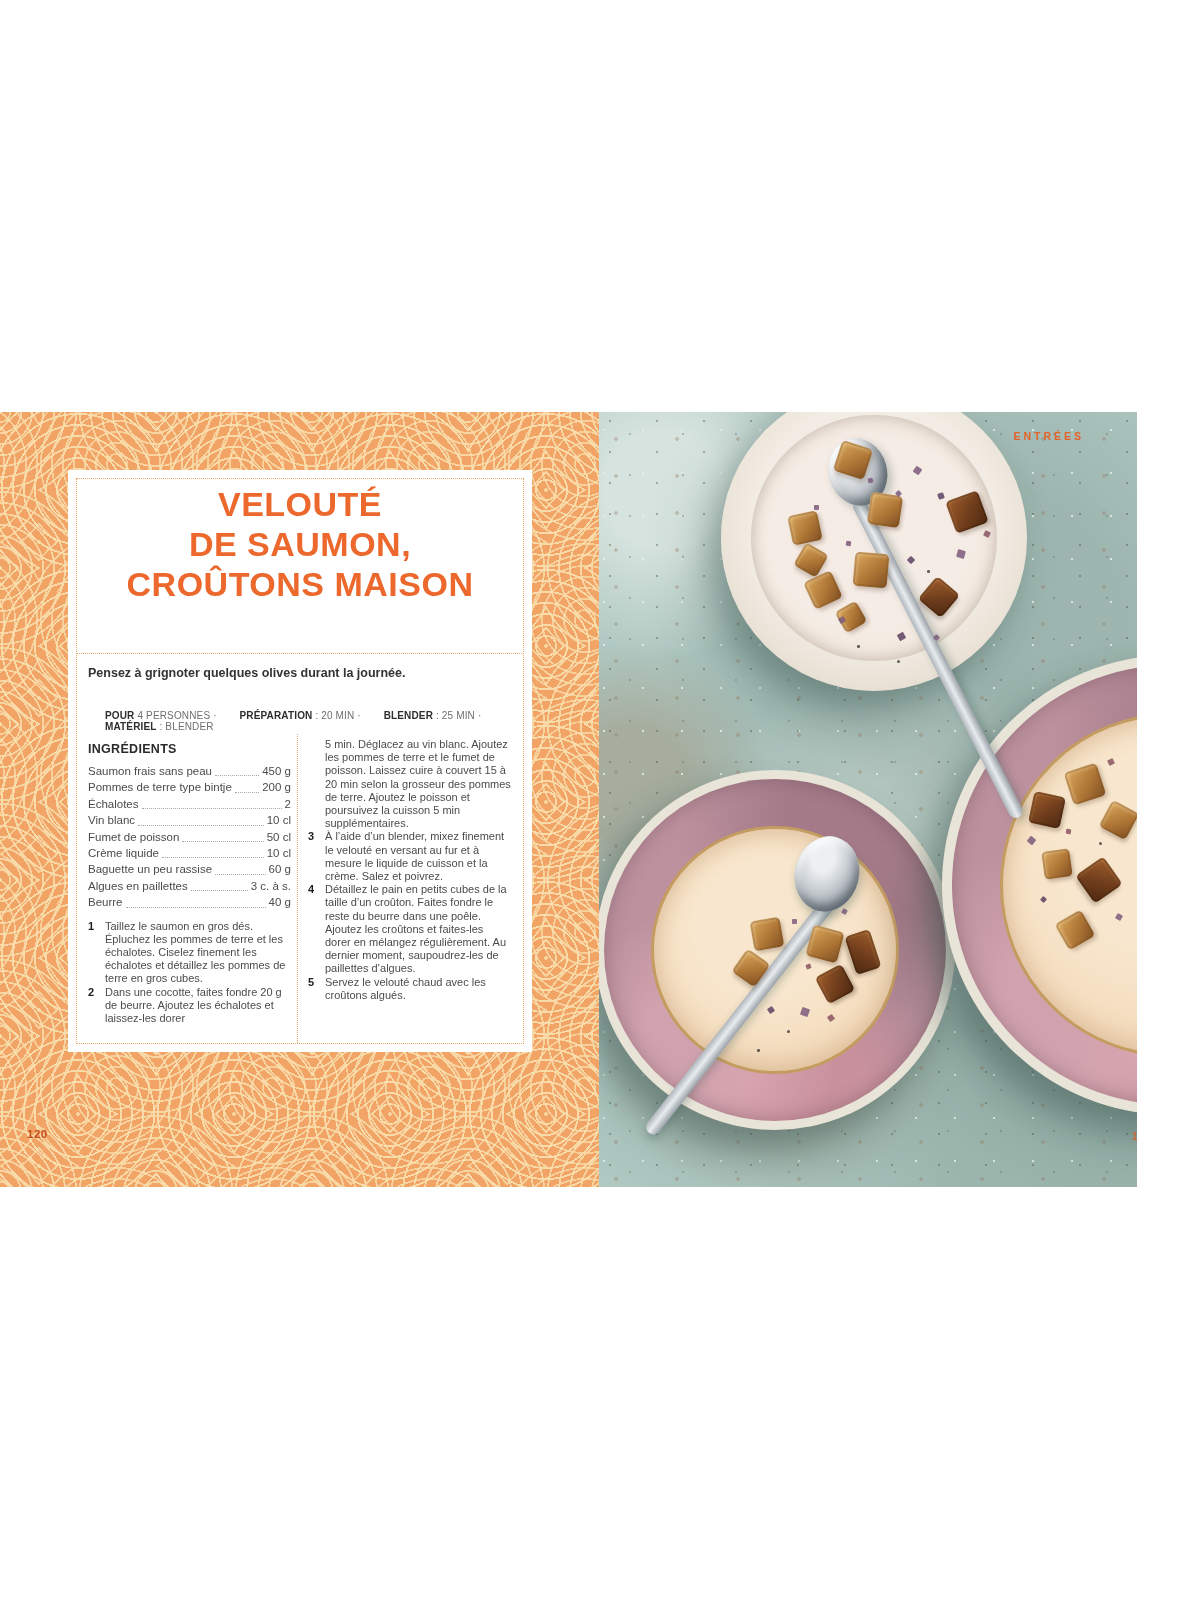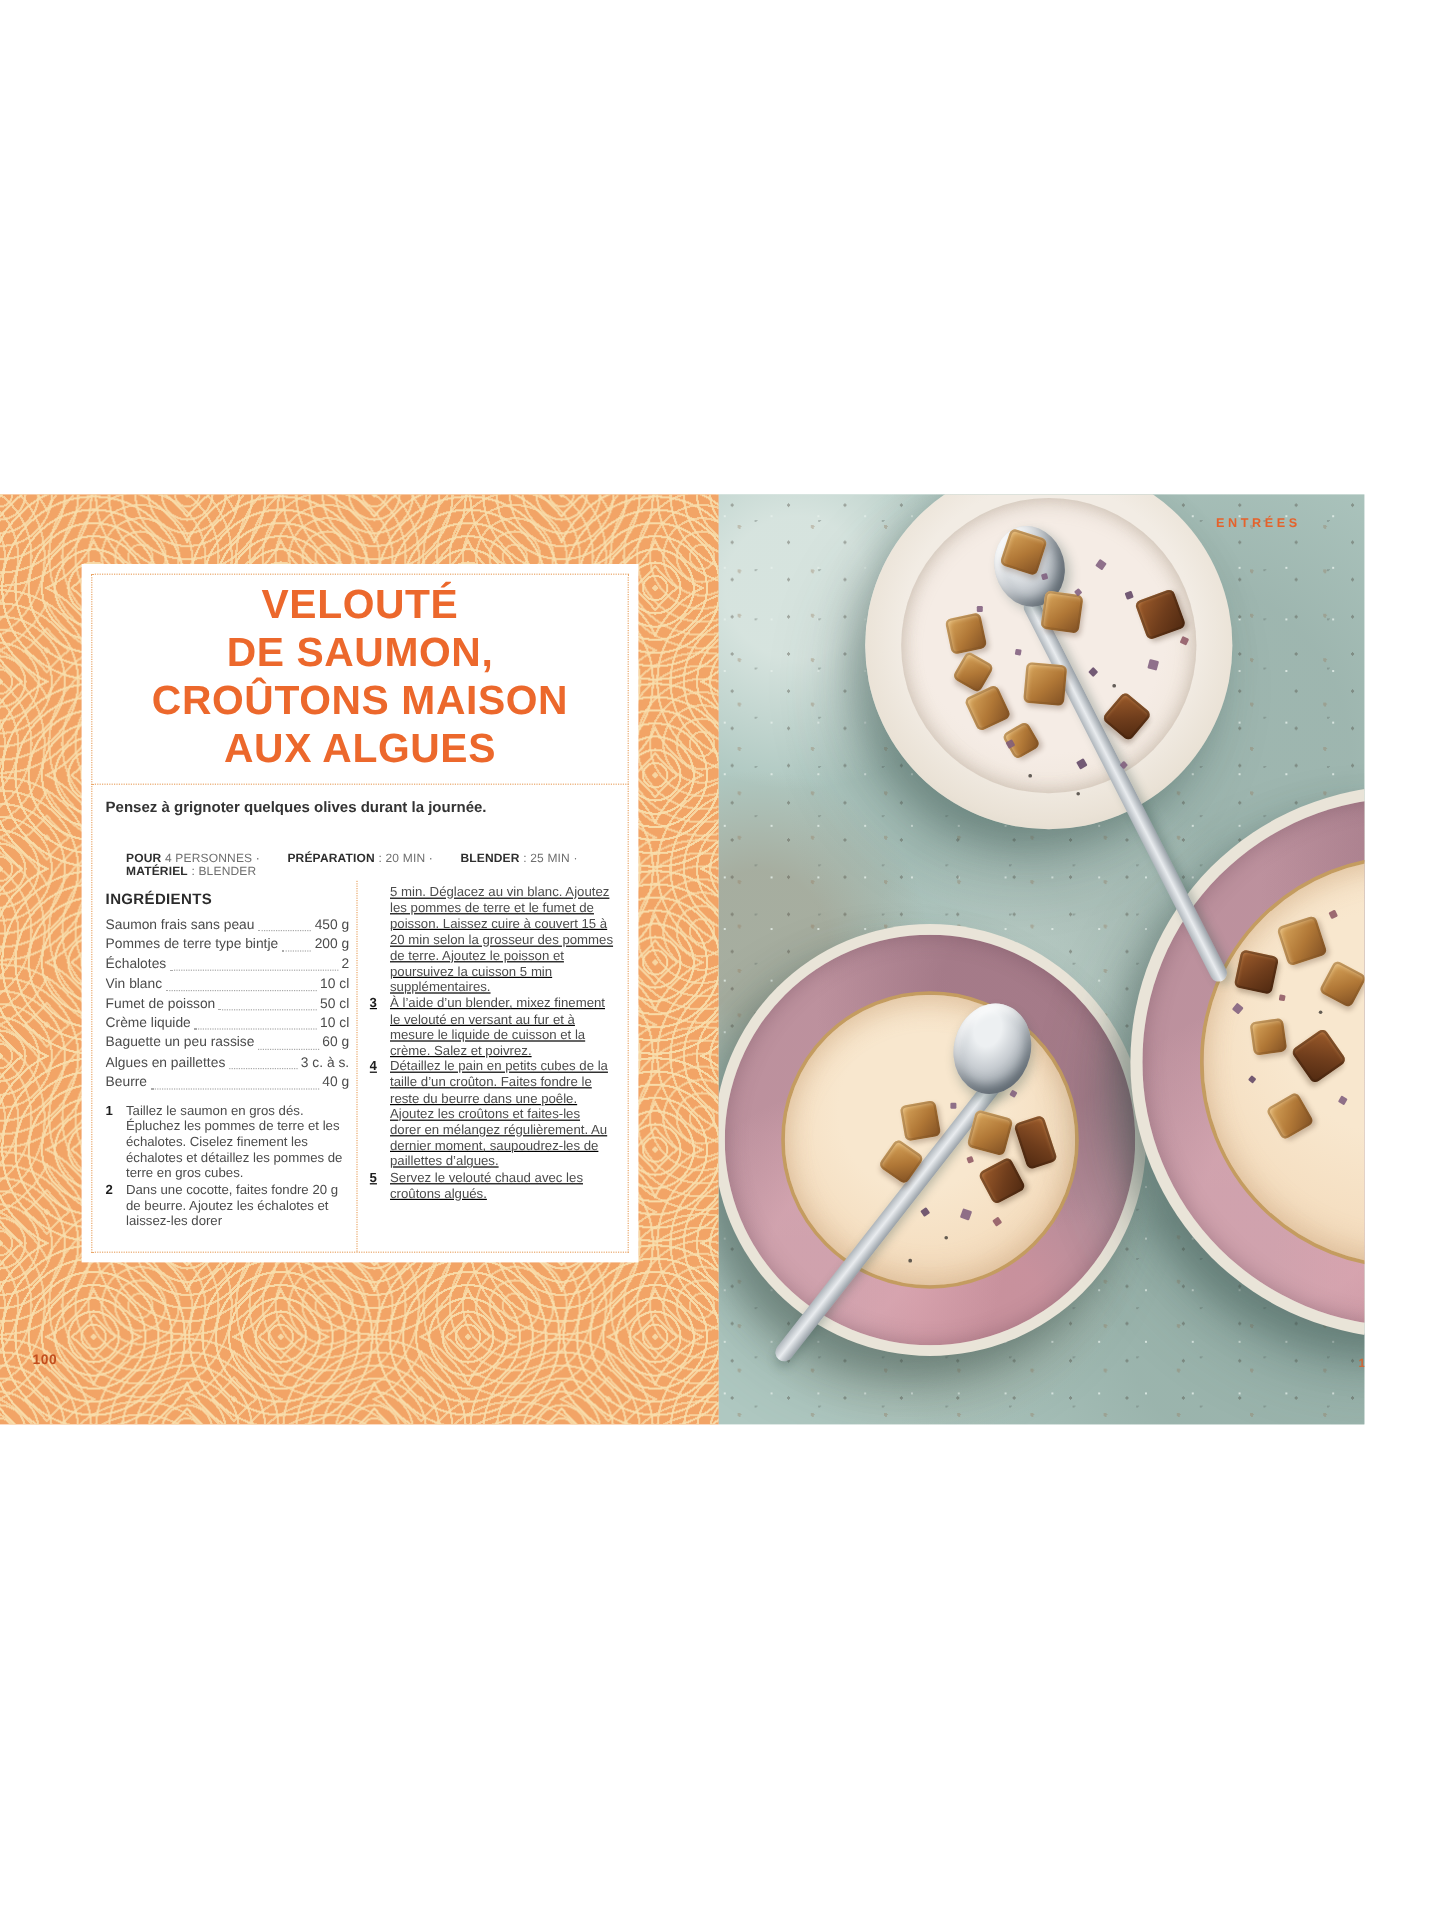--- a/index.html
+++ b/index.html
@@ -27,21 +27,21 @@
     color:#EC682C; font-weight:bold; font-size:34px; line-height:40px; letter-spacing:.5px; }
   .title-hline { position:absolute; left:8px; right:8px; top:183px; border-top:1.5px dotted #E9A668; }
   .intro { position:absolute; top:194px; left:20px; right:14px; font-size:12.5px; font-weight:bold;
     line-height:19px; color:#333333; }
   .meta { position:absolute; top:240px; left:20px; right:4px; font-size:10px; letter-spacing:.15px;
     white-space:nowrap; color:#6E6E6E; }
   .meta span { white-space:pre-wrap; }
   .meta .m-label { font-weight:bold; color:#2E2E2E;margin-left:17px; }
   .col-divider { position:absolute; left:229px; top:264px; bottom:9.5px; border-left:1.5px dotted #E9A668; }
   .col1 { position:absolute; left:20px; top:268px; width:203px; height:298px; overflow:hidden; }
-  .col2 { position:absolute; left:240px; top:268px; width:204px; height:298px; overflow:hidden;text-decoration:underline; }
+  .col2 { position:absolute; left:240px; top:268px; width:204px; height:298px; overflow:hidden; }
   .ing-head { font-size:12.5px; font-weight:bold; color:#2B2B2B; letter-spacing:.3px; margin:4px 0 7px 0; }
   .ing-row { display:flex; align-items:flex-end; font-size:11.5px; line-height:16.4px; color:#4B4B4B; }
   .i-leader { flex:1 1 auto; border-bottom:1.6px dotted #A9A9A9; margin:0 3px 3px 3px; min-width:6px; }
   .steps { margin-top:9px; }
   .step { display:flex; }
   .step-num { flex:0 0 17px; font-weight:bold; font-size:11px; line-height:13.2px; color:#1E1E1E; }
   .step-text { flex:1 1 auto; font-size:11px; line-height:13.2px; color:#4B4B4B; }
   .cont { padding-left:17px; font-size:11px; line-height:13.2px; color:#4B4B4B; }
 
   
@@ -116,21 +116,20 @@
 <div class="canvas">
   <div class="spread">
 
     <div class="left-page">
       <div class="card">
         <div class="card-border"></div>
         <div class="title">
           <div>VELOUTÉ</div>
           <div>DE SAUMON,</div>
           <div>CROÛTONS MAISON</div>
-          <div>AUX ALGUES</div>
         </div>
         <div class="title-hline"></div>
         <div class="intro">
           <div>Pensez à grignoter quelques olives durant la journée.</div>
         </div>
         <div class="meta">
           
         
             <span><span class="m-label">POUR</span><span class="m-value"> 4 PERSONNES</span><span class="m-sep"> · </span></span>
           
@@ -228,21 +227,21 @@
                 <span class="step-text">Détaillez le pain en petits cubes de la taille d’un croûton. Faites fondre le reste du beurre dans une poêle. Ajoutez les croûtons et faites-les dorer en mélangez régulièrement. Au dernier moment, saupoudrez-les de paillettes d’algues.</span>
               </div>
 
               <div class="step">
                 <span class="step-num">5</span>
                 <span class="step-text">Servez le velouté chaud avec les croûtons algués.</span>
               </div>
             </div>
         </div>
       </div>
-      <div class="folio-left">100</div>
+      <div class="folio-left">120</div>
     </div>
 
     <div class="photo">
 
       <div class="circle plate">
         <div class="plate-inner"></div>
       </div>
 
       <div class="spoon-handle" style="left:251px; top:88px; width:14px; height:356px; transform:rotate(-27deg);"></div>
       <div class="spoon-bowl" style="left:230px; top:26px; width:58px; height:68px; transform:rotate(-16deg);"></div>

